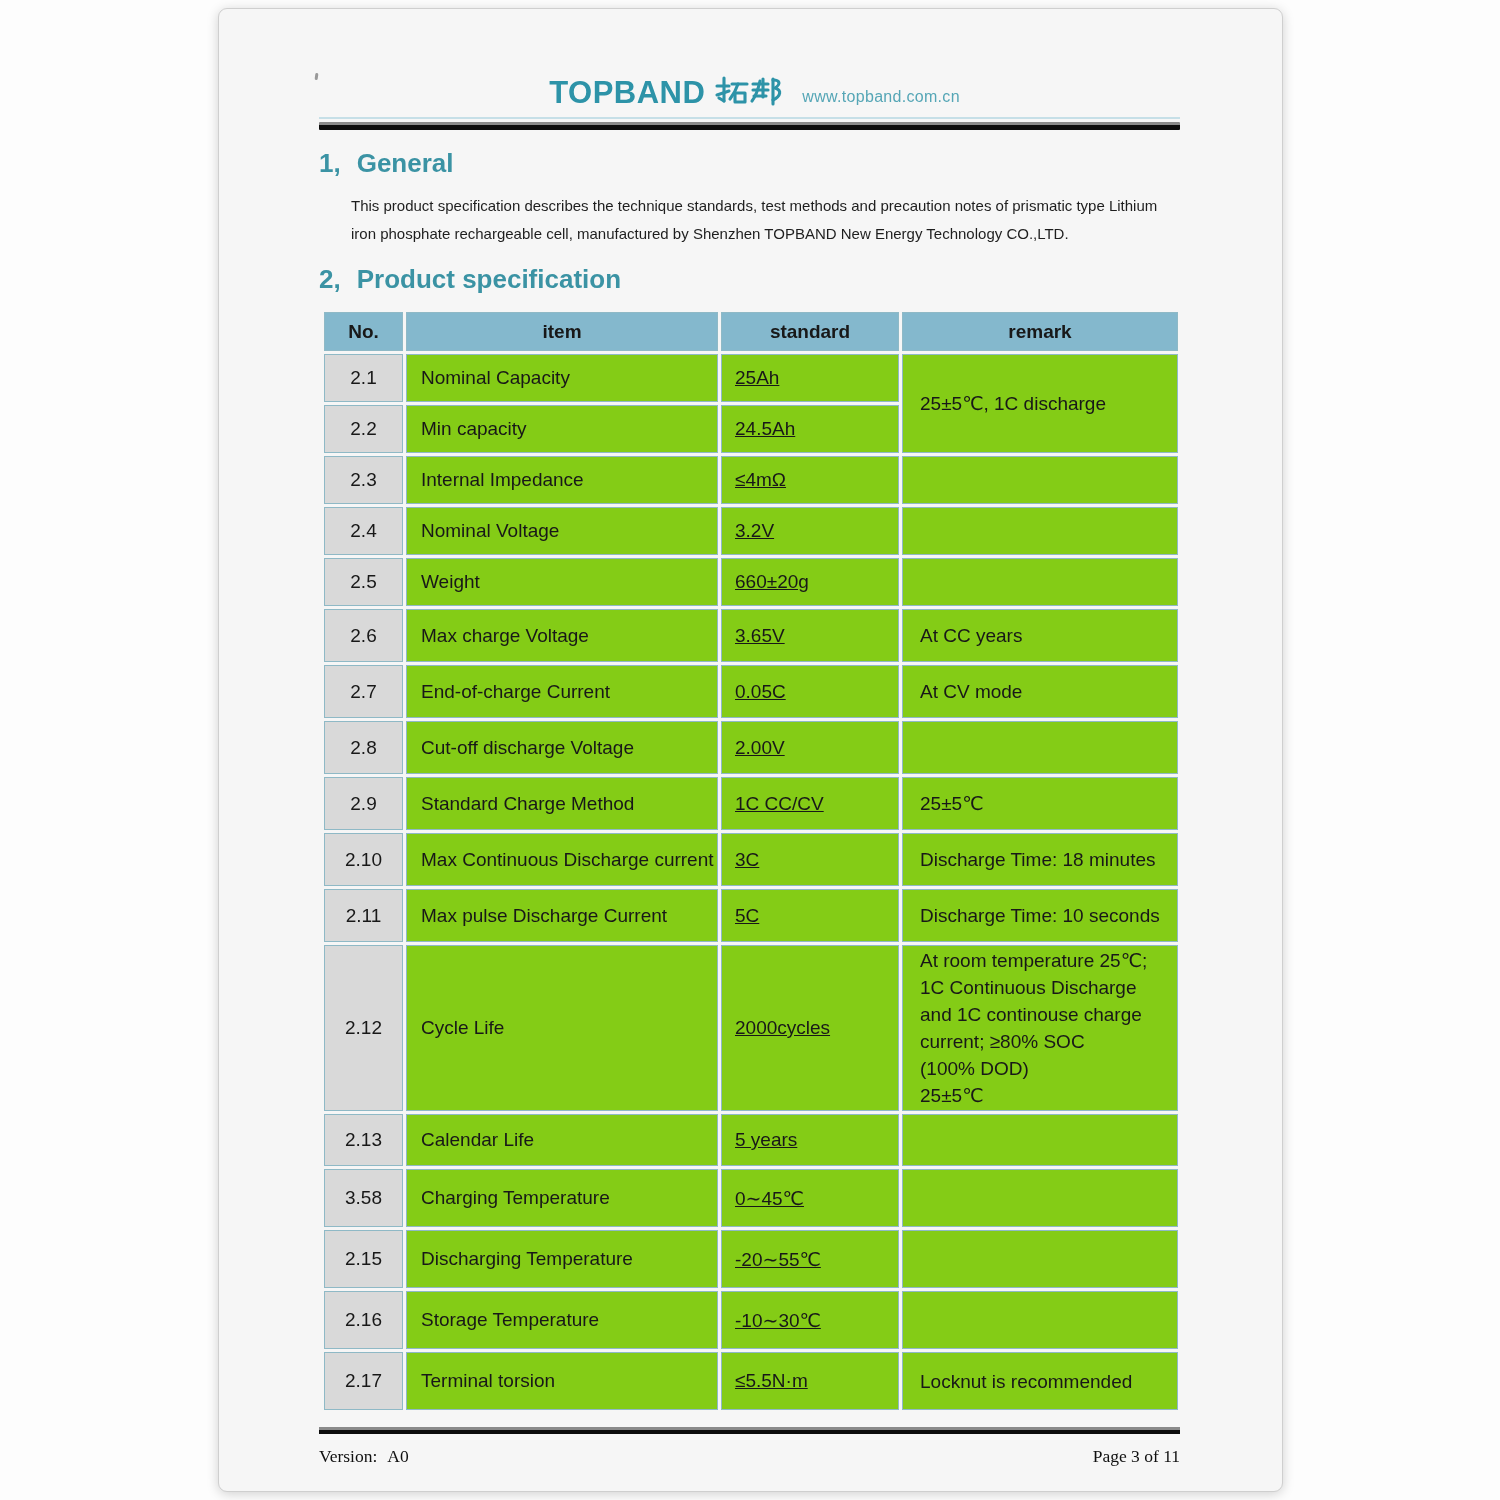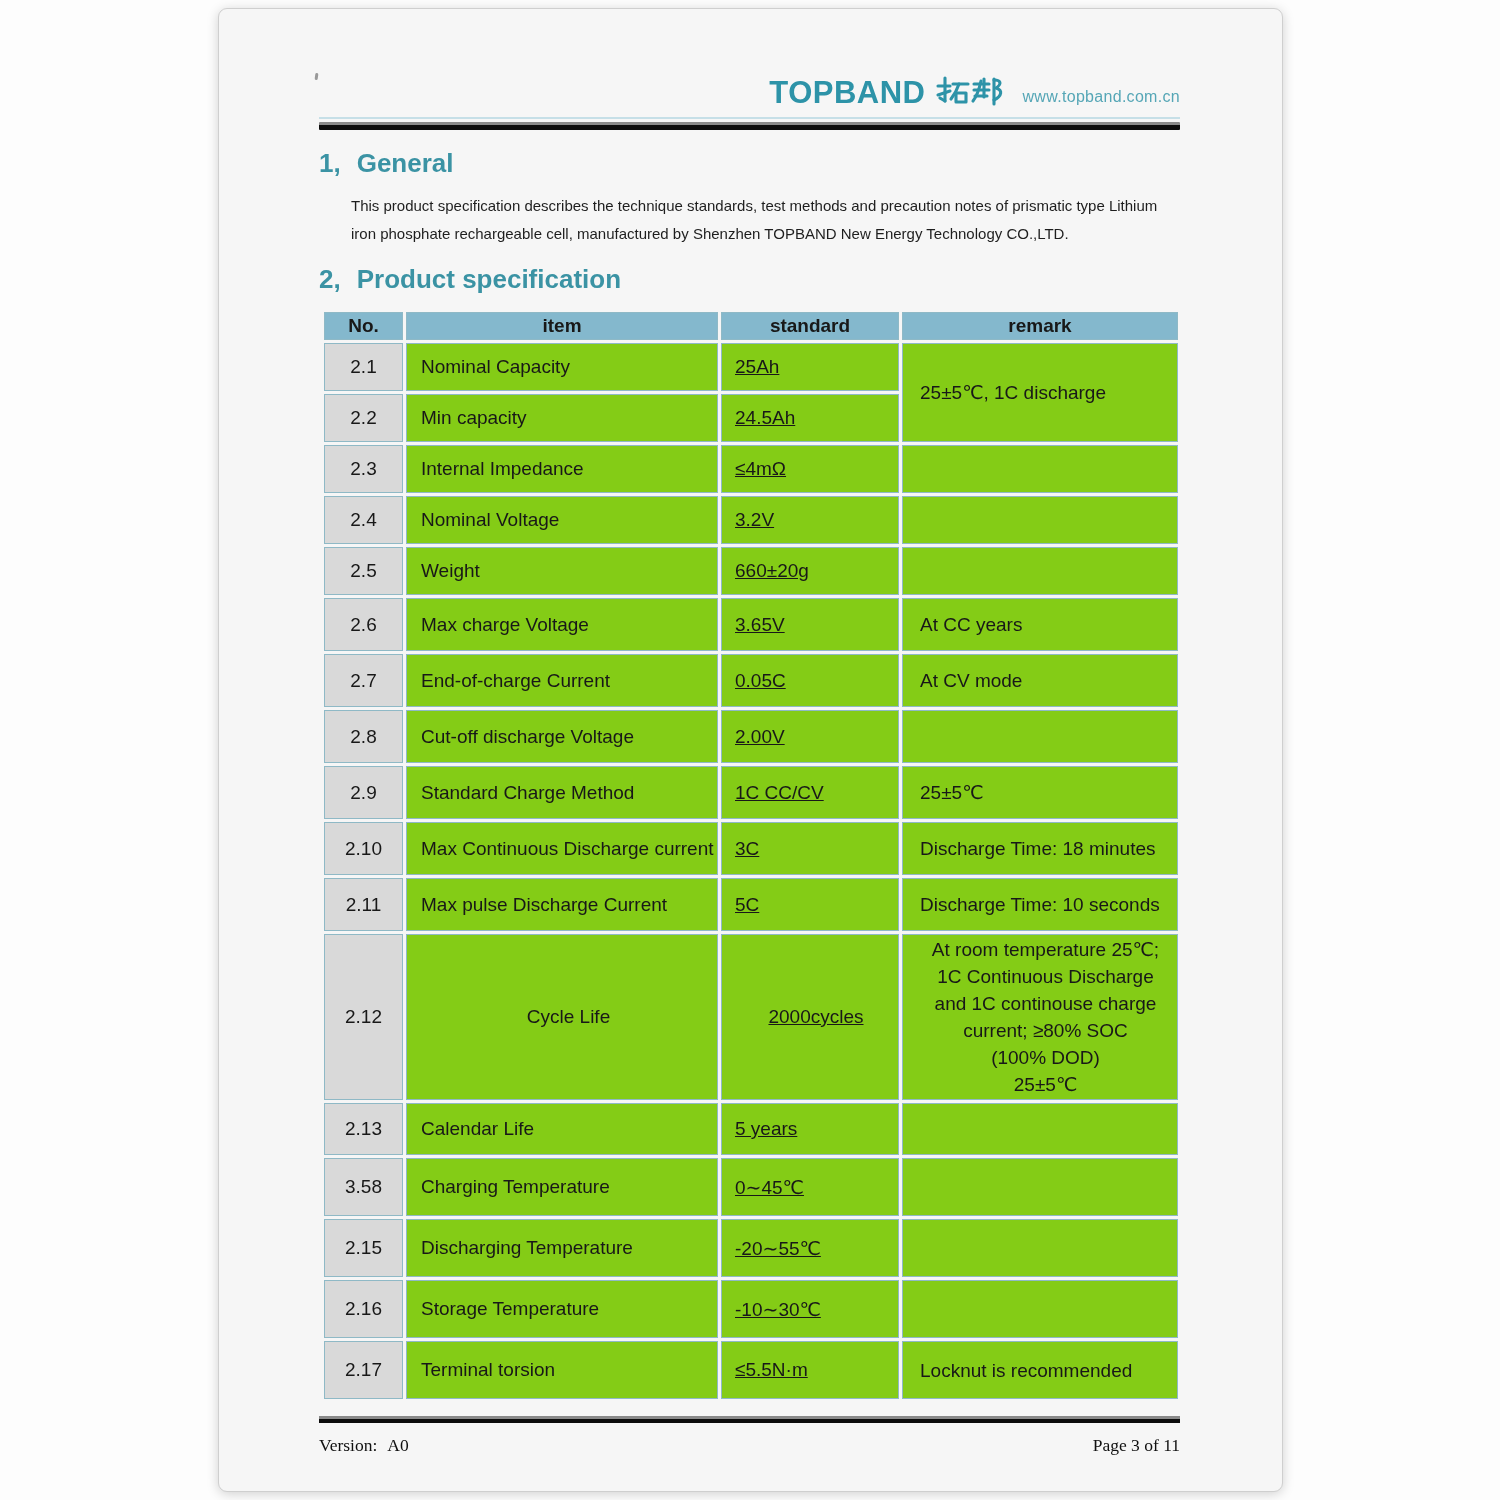--- a/index.html
+++ b/index.html
@@ -11,21 +11,21 @@
   }
   .page{
     position:absolute;left:218px;top:8px;width:1065px;height:1484px;
     background:#f6f6f6;border:1px solid #cfcfcf;border-radius:9px;
     box-shadow:0 2px 12px rgba(0,0,0,.18);
     box-sizing:border-box;
     padding:0 102px 0 100px;
   }
   .speck{position:absolute;left:96px;top:64px;width:3px;height:7px;background:#9a9a9a;border-radius:2px;transform:rotate(8deg);}
   
-  .hdr-row{display:flex;justify-content:flex-end;align-items:flex-end;padding-top:66px;gap:17px;}
+  .hdr-row{display:flex;justify-content:center;align-items:flex-end;padding-top:66px;gap:17px;}
   .logo{display:flex;align-items:center;gap:10px;padding-left:10px;}
   .logo-text{font-size:31px;font-weight:800;color:#2d93a8;letter-spacing:.5px;line-height:1;}
   .logo-cjk{display:inline-block;line-height:0;}
   .logo-cjk svg{display:block;}
   .website{font-size:16px;color:#55a6b6;padding-bottom:3px;letter-spacing:.3px;}
   .rule-teal{height:2px;background:#c6dfe7;margin-top:8px;}
   .rule-dark{height:8px;margin-top:3px;background:linear-gradient(to bottom,#8a8a8a 0%,#8a8a8a 42%,#0c0c0c 42%,#0c0c0c 100%);border-radius:1px;}
   
   .sec-h{margin:18px 0 0 0;font-size:26px;font-weight:700;color:#3b93a4;display:flex;align-items:baseline;}
   .sec-h .num{margin-right:16px;}
@@ -33,29 +33,29 @@
   
   table.spec{
     margin:14px 0 0 2px;width:860px;table-layout:fixed;
     border-collapse:separate;border-spacing:3px;
   }
   table.spec th,table.spec td{
     box-sizing:border-box;border:1px solid #8fb9c6;
     font-size:19px;color:#181818;vertical-align:middle;
     overflow:hidden;
   }
-  th.col-h{background:#84b8cd;height:28px;font-weight:700;text-align:center;color:#0e0e0e;}
+  th.col-h{background:#84b8cd;height:39px;font-weight:700;text-align:center;color:#0e0e0e;}
   td.cell-no{background:#d9d9d9;text-align:center;}
   td.cell-item,td.cell-standard,td.cell-remark{background:#84cc16;text-align:left;}
   td.cell-item{padding-left:14px;}
   td.cell-standard{padding-left:13px;text-decoration:underline;}
   td.cell-remark{padding-left:17px;padding-right:6px;white-space:pre-line;line-height:27px;}
   tr.r-s td{height:48px;}
   tr.r-m td{height:53px;}
-  tr.r-xl td{height:164px;text-align:center;}
+  tr.r-xl td{height:164px;}
   tr.r-m2 td{height:52px;}
   tr.r-l td{height:58px;}
   
   .foot-rule{height:7px;margin-top:14px;background:linear-gradient(to bottom,#8a8a8a 0%,#8a8a8a 45%,#0c0c0c 45%,#0c0c0c 100%);}
   .foot-row{display:flex;justify-content:space-between;margin-top:12px;
     font-family:"Liberation Serif","DejaVu Serif",serif;font-size:17.5px;color:#101010;}
   .foot-version{display:flex;gap:10px;}
 </style>
 </head>
 <body>

